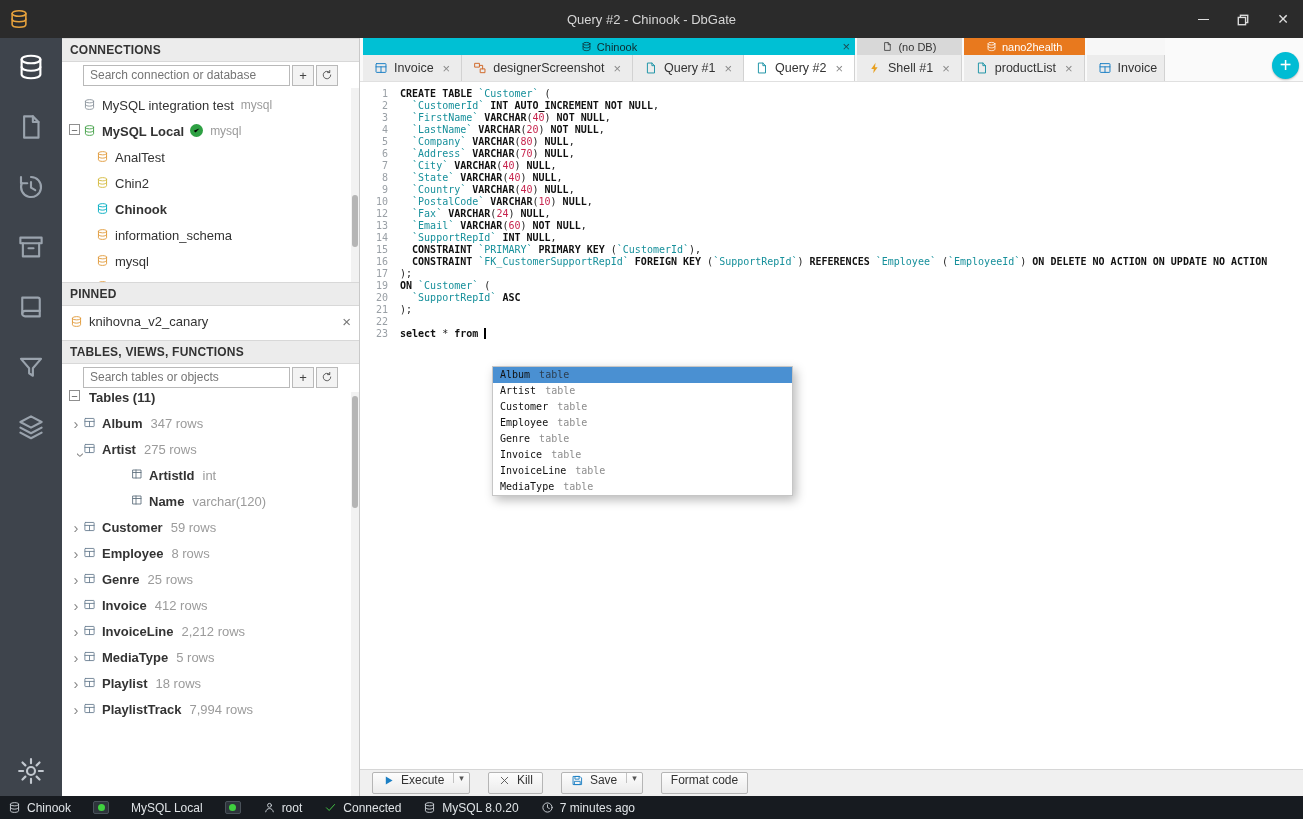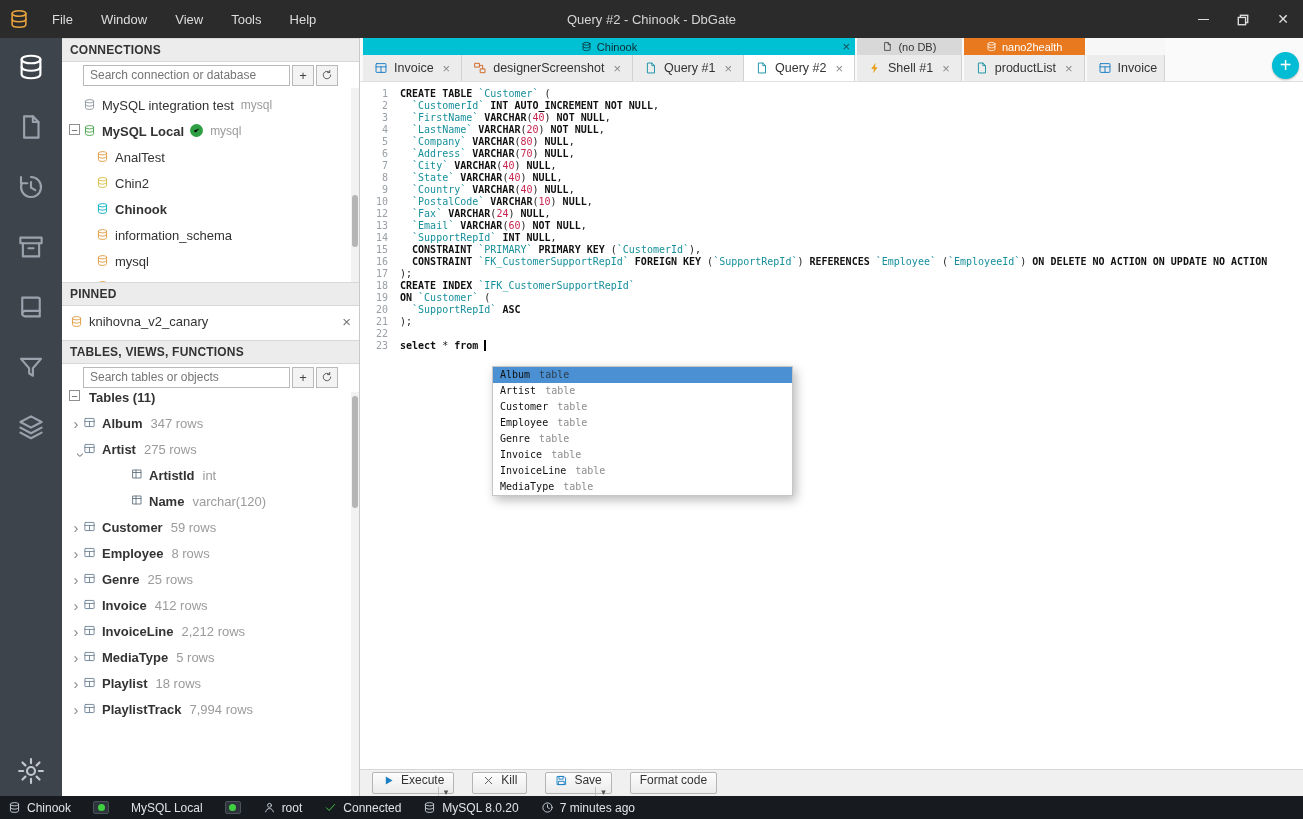--- a/index.html
+++ b/index.html
@@ -94,21 +94,21 @@
   .cursor{display:inline-block;width:1.5px;height:11px;background:#000;vertical-align:-2px;}
   .autocomplete{position:absolute;left:132px;top:284px;width:301px;background:#fff;border:1px solid #c6c6c6;box-shadow:3px 4px 10px rgba(0,0,0,.28);z-index:4;}
   .ac-row{height:16px;display:flex;align-items:center;gap:9px;padding:0 7px;font-size:10px;}
   .ac-row.selected{background:#4a90d2;}
   .ac-name{color:#111;}
   .ac-kind{color:#8d8d8d;}
   .ac-row.selected .ac-kind{color:#2c3e50;}
 
   
   .toolbar{height:27px;flex:none;background:#f0f0f0;border-top:1px solid #d6d6d6;display:flex;align-items:center;padding-left:12px;gap:18px;}
-  .tbtn{display:flex;align-items:flex-end;height:22px;background:linear-gradient(#fdfdfd,#ebebeb);border:1px solid #b5b5b5;border-radius:2px;font-size:12px;color:#333;flex-direction:column;}
+  .tbtn{display:flex;align-items:flex-start;height:22px;background:linear-gradient(#fdfdfd,#ebebeb);border:1px solid #b5b5b5;border-radius:2px;font-size:12px;color:#333;}
   .tbtn .seg{display:flex;align-items:center;gap:6px;padding:0 9px;}
   .tbtn .dd{display:flex;align-items:center;border-left:1px solid #c2c2c2;padding:0 5px;font-size:9px;color:#555;}
   .tb-ic{width:13px;height:13px;}
   .tb-play{color:#1b7fc4;}
   .tb-save{color:#1b7fc4;}
   .tb-close{color:#555;}
 
   
   .statusbar{position:absolute;left:0;right:0;bottom:0;height:23px;background:#171b20;color:#dfe3e6;display:flex;align-items:center;padding:0 8px;font-size:12px;}
   .sb-item{display:flex;align-items:center;gap:6px;margin-right:22px;white-space:nowrap;}
@@ -123,27 +123,20 @@
 <div class="app">
 
   <div class="titlebar">
     <span class="icon logo">
         <svg viewBox="0 0 24 24">
           <ellipse cx="12" cy="6" rx="7.5" ry="3"></ellipse>
           <path d="M4.5 6v12c0 1.7 3.4 3 7.5 3s7.5-1.3 7.5-3V6"></path>
           <path d="M4.5 12c0 1.7 3.4 3 7.5 3s7.5-1.3 7.5-3"></path>
         </svg>
       </span>
-    <div class="menus" id="menus">
-        <div class="menu-item">File</div>
-        <div class="menu-item">Window</div>
-        <div class="menu-item">View</div>
-        <div class="menu-item">Tools</div>
-        <div class="menu-item">Help</div>
-      </div>
     <div class="win-title">Query #2 - Chinook - DbGate</div>
     <div class="win-controls">
       <div class="win-btn">
           <span class="min-glyph"></span>
         </div>
       <div class="win-btn">
           <span class="restore-glyph"><svg viewBox="0 0 14 14">
               <rect x="4" y="1.5" width="8.5" height="8.5"></rect>
               <rect x="1.5" y="4" width="8.5" height="8.5" fill="#2b2b2b"></rect>
             </svg></span>
@@ -663,21 +656,20 @@
           <div class="code-line"><span class="ln">7</span><span class="code">  <span class="tok-id">`City`</span> <span class="tok-kw">VARCHAR</span>(<span class="tok-num">40</span>) <span class="tok-kw">NULL</span>,</span></div>
           <div class="code-line"><span class="ln">8</span><span class="code">  <span class="tok-id">`State`</span> <span class="tok-kw">VARCHAR</span>(<span class="tok-num">40</span>) <span class="tok-kw">NULL</span>,</span></div>
           <div class="code-line"><span class="ln">9</span><span class="code">  <span class="tok-id">`Country`</span> <span class="tok-kw">VARCHAR</span>(<span class="tok-num">40</span>) <span class="tok-kw">NULL</span>,</span></div>
           <div class="code-line"><span class="ln">10</span><span class="code">  <span class="tok-id">`PostalCode`</span> <span class="tok-kw">VARCHAR</span>(<span class="tok-num">10</span>) <span class="tok-kw">NULL</span>,</span></div>
           <div class="code-line"><span class="ln">12</span><span class="code">  <span class="tok-id">`Fax`</span> <span class="tok-kw">VARCHAR</span>(<span class="tok-num">24</span>) <span class="tok-kw">NULL</span>,</span></div>
           <div class="code-line"><span class="ln">13</span><span class="code">  <span class="tok-id">`Email`</span> <span class="tok-kw">VARCHAR</span>(<span class="tok-num">60</span>) <span class="tok-kw">NOT</span> <span class="tok-kw">NULL</span>,</span></div>
           <div class="code-line"><span class="ln">14</span><span class="code">  <span class="tok-id">`SupportRepId`</span> <span class="tok-kw">INT</span> <span class="tok-kw">NULL</span>,</span></div>
           <div class="code-line"><span class="ln">15</span><span class="code">  <span class="tok-kw">CONSTRAINT</span> <span class="tok-id">`PRIMARY`</span> <span class="tok-kw">PRIMARY</span> <span class="tok-kw">KEY</span> (<span class="tok-id">`CustomerId`</span>),</span></div>
           <div class="code-line"><span class="ln">16</span><span class="code">  <span class="tok-kw">CONSTRAINT</span> <span class="tok-id">`FK_CustomerSupportRepId`</span> <span class="tok-kw">FOREIGN</span> <span class="tok-kw">KEY</span> (<span class="tok-id">`SupportRepId`</span>) <span class="tok-kw">REFERENCES</span> <span class="tok-id">`Employee`</span> (<span class="tok-id">`EmployeeId`</span>) <span class="tok-kw">ON</span> <span class="tok-kw">DELETE</span> <span class="tok-kw">NO</span> <span class="tok-kw">ACTION</span> <span class="tok-kw">ON</span> <span class="tok-kw">UPDATE</span> <span class="tok-kw">NO</span> <span class="tok-kw">ACTION</span></span></div>
           <div class="code-line"><span class="ln">17</span><span class="code">);</span></div>
-          <div class="code-line"><span class="ln">18</span><span class="code"><span class="tok-kw">CREATE</span> <span class="tok-kw">INDEX</span> <span class="tok-id">`IFK_CustomerSupportRepId`</span></span></div>
           <div class="code-line"><span class="ln">19</span><span class="code"><span class="tok-kw">ON</span> <span class="tok-id">`Customer`</span> (</span></div>
           <div class="code-line"><span class="ln">20</span><span class="code">  <span class="tok-id">`SupportRepId`</span> <span class="tok-kw">ASC</span></span></div>
           <div class="code-line"><span class="ln">21</span><span class="code">);</span></div>
           <div class="code-line"><span class="ln">22</span><span class="code"></span></div>
           <div class="code-line"><span class="ln">23</span><span class="code"><span class="tok-kw">select</span> * <span class="tok-kw">from</span> <span class="cursor"></span></span></div>
         </div>
       <div class="autocomplete" id="autocomplete">
           <div class="ac-row selected">
             <span class="ac-name">Album</span>
             <span class="ac-kind">table</span>

